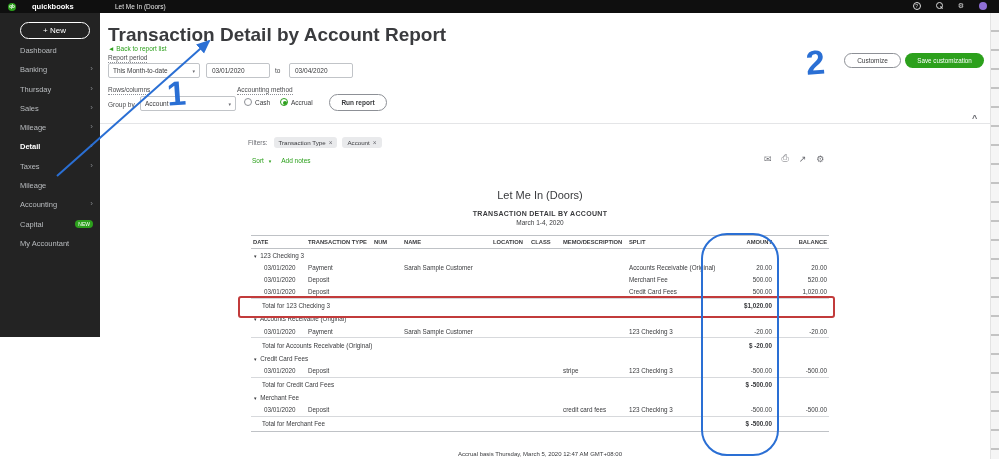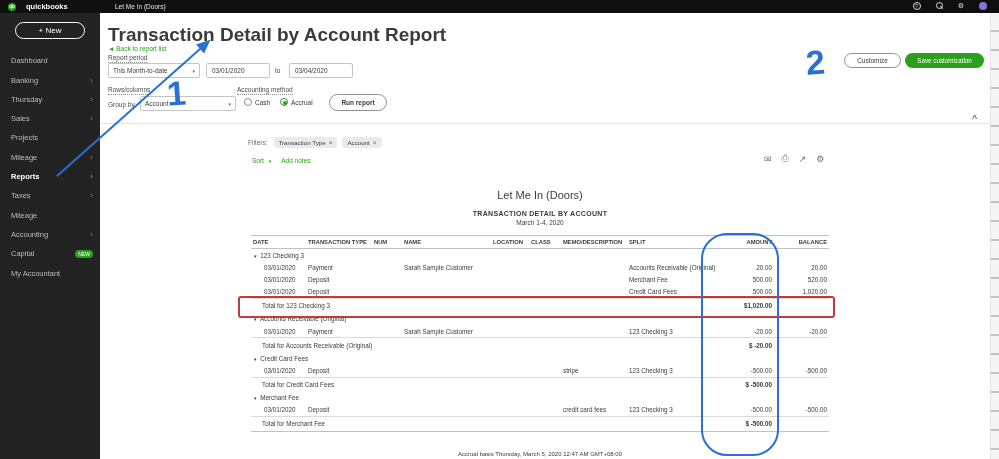--- a/index.html
+++ b/index.html
@@ -1,41 +1,41 @@
 <!DOCTYPE html>
 <html><head>
 <meta charset="utf-8">
 <style>
   *{margin:0;padding:0;box-sizing:border-box;}
   html,body{width:999px;height:459px;overflow:hidden;background:#fff;
     font-family:"Liberation Sans",sans-serif;color:#393a3d;position:relative;}
 
   
   .topbar{position:absolute;left:0;top:0;width:999px;height:13px;background:#0f0f0f;z-index:5;}
-  .brand{position:absolute;left:8px;top:2px;display:flex;align-items:center;gap:10px;
+  .brand{position:absolute;left:8px;top:2px;display:flex;align-items:center;gap:16px;
     color:#fff;font-size:7.5px;font-weight:bold;}
   .logo-circle{width:8px;height:8px;border-radius:50%;background:#2ca01c;color:#fff;
     font-size:4.5px;display:inline-flex;align-items:center;justify-content:center;font-weight:bold;}
   .topbar-company{position:absolute;left:115px;top:3px;color:#e6e6e6;font-size:6.5px;}
   .topbar-right{position:absolute;right:12px;top:1.5px;display:flex;gap:15px;align-items:center;
     color:#dcdcdc;font-size:7px;}
   .help-circ{width:8px;height:8px;border:1px solid #dcdcdc;border-radius:50%;font-size:5px;
     display:inline-flex;align-items:center;justify-content:center;}
   .mini-search{position:relative;width:7px;height:7px;display:inline-block;}
   .mini-search::before{content:"";position:absolute;left:0;top:0;width:5px;height:5px;
     border:1px solid #dcdcdc;border-radius:50%;}
   .mini-search::after{content:"";position:absolute;left:4.5px;top:4.5px;width:3px;height:1px;
     background:#dcdcdc;transform:rotate(45deg);}
   .avatar-circ{width:8px;height:8px;border-radius:50%;background:#8f6fd6;display:inline-block;}
 
   
-  .sidebar{position:absolute;left:0;top:13px;width:100px;height:446px;background:#232323;z-index:4;}
+  .sidebar{position:absolute;left:0;top:13px;width:100px;height:324px;background:#232323;z-index:4;padding-left:9px;}
   .new-btn{display:block;margin:9px auto 7px auto;width:70px;height:17px;border:1px solid #fff;
     border-radius:9px;background:transparent;color:#fff;font-size:8px;font-family:inherit;cursor:pointer;}
-  .side-item{height:19.3px;display:flex;align-items:flex-end;padding:0 7px 0 11px;
+  .side-item{height:19.3px;display:flex;align-items:flex-start;padding:0 7px 0 11px;
     color:#b9bcbf;font-size:7.5px;cursor:pointer;}
   .side-item.active{color:#fff;font-weight:bold;}
   .side-label{flex:1;white-space:nowrap;}
   .chev{color:#85888c;font-size:8px;line-height:1;}
   .badge{background:#2ca01c;color:#fff;font-size:5px;border-radius:4px;padding:1px 3px;margin-left:3px;}
 
   
   .main{position:absolute;left:100px;top:13px;width:890px;height:446px;background:#fff;}
   .page-title{position:absolute;left:8px;top:11px;font-size:19px;font-weight:bold;color:#3a3b3e;}
   .back-link{position:absolute;left:8px;top:32px;font-size:6.5px;color:#2ca01c;cursor:pointer;}
@@ -151,28 +151,25 @@
       </div>
       <div class="side-item">
         <span class="side-label">Thursday</span>
         <span class="chev">›</span>
       </div>
       <div class="side-item">
         <span class="side-label">Sales</span>
         <span class="chev">›</span>
       </div>
       <div class="side-item">
-        <span class="side-label">Projects</span>
-      </div>
-      <div class="side-item">
         <span class="side-label">Mileage</span>
         <span class="chev">›</span>
       </div>
       <div class="side-item active">
-        <span class="side-label">Reports</span>
+        <span class="side-label">Detail</span>
         <span class="chev">›</span>
       </div>
       <div class="side-item">
         <span class="side-label">Taxes</span>
         <span class="chev">›</span>
       </div>
       <div class="side-item">
         <span class="side-label">Mileage</span>
       </div>
       <div class="side-item">

